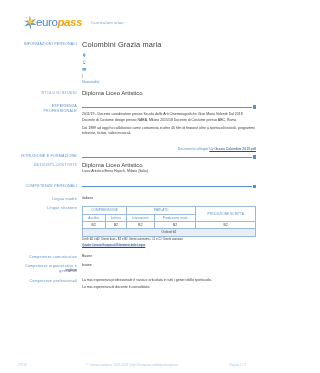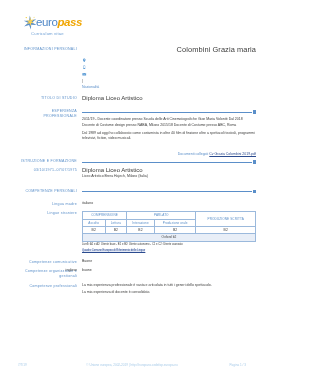--- a/index.html
+++ b/index.html
@@ -19,22 +19,22 @@
     position: relative;
     width: 264px;
     height: 373px;
     padding: 0;
     box-sizing: border-box;
   }
 
   
   .header {
     display: flex;
+    align-items: center;
     padding: 14px 0 0 22px;
-    flex-direction: column;
   }
   .logo {
     display: flex;
     align-items: center;
     position: relative;
   }
   .logo-star {
     width: 17px;
     height: 17px;
     position: relative;
@@ -83,21 +83,20 @@
     font-size: 4px;
     line-height: 1.35;
     color: #3c3c3b;
   }
 
   .name {
     font-size: 7.4px;
     color: #3c3c3b;
     line-height: 1.1;
     letter-spacing: 0.1px;
-    text-align: right;
   }
   .title-big {
     font-size: 6px;
     color: #3c3c3b;
     line-height: 1.2;
   }
 
   
   .contact {
     margin-top: 3px;

